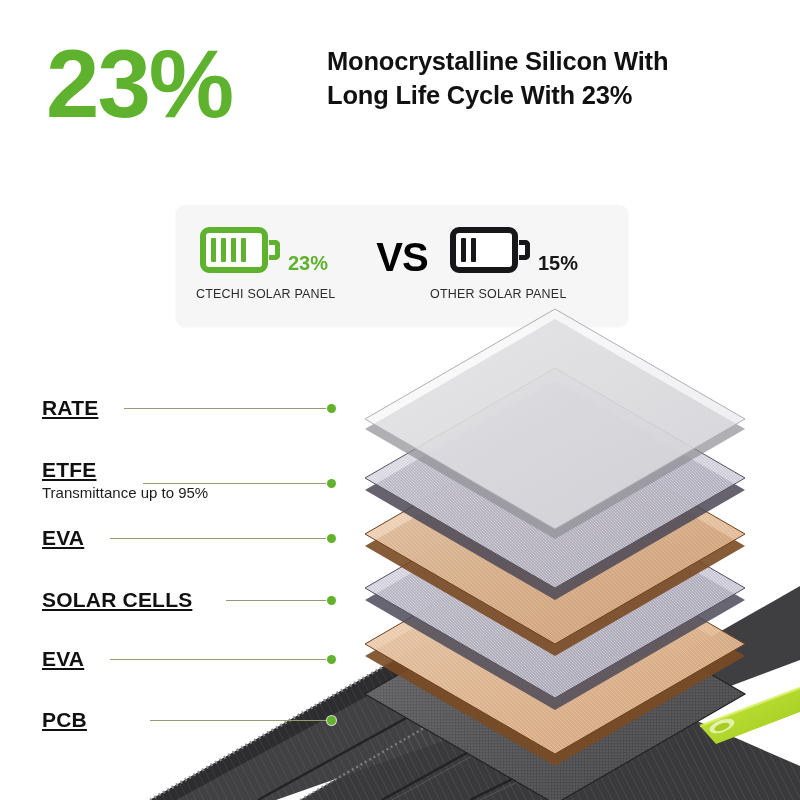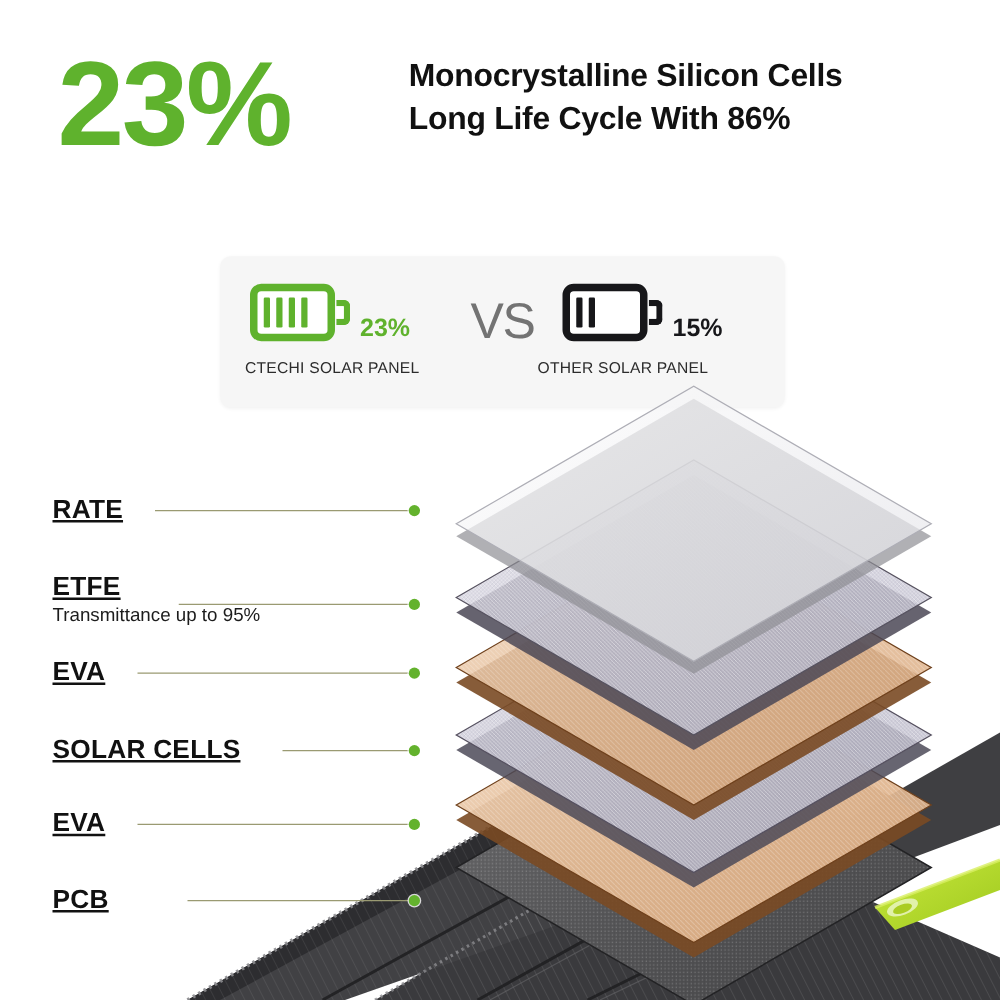--- a/index.html
+++ b/index.html
@@ -147,22 +147,22 @@
   .vs-side.right .batt-caption { left: 8px; }
 
   .vs-word {
     position: absolute;
     left: 196px;
     top: 32px;
     width: 60px;
     text-align: center;
     font-size: 40px;
     line-height: 40px;
-    font-weight: 400;
-    color: #737373;
+    font-weight: 700;
+    color: #000000;
     letter-spacing: -1px;
   }
 
   
   .callout { position: absolute; }
   .callout .title {
     position: absolute;
     left: 0;
     font-size: 21px;
     font-weight: 700;
@@ -205,22 +205,22 @@
   }
 </style>
 </head>
 <body>
 
 <div id="stage">
 
   <div class="hero-pct">23%</div>
 
   <div class="hero-copy">
-    <span class="ln">Monocrystalline Silicon Cells</span>
-    <span class="ln">Long Life Cycle With 86%</span>
+    <span class="ln">Monocrystalline Silicon With</span>
+    <span class="ln">Long Life Cycle With 23%</span>
   </div>
 
   <div class="vs-card">
 
     <div class="vs-side left">
       <div class="batt-row">
         <div class="batt green">
           <span class="shell"></span>
           <span class="nub"></span>
           <span class="bars">

